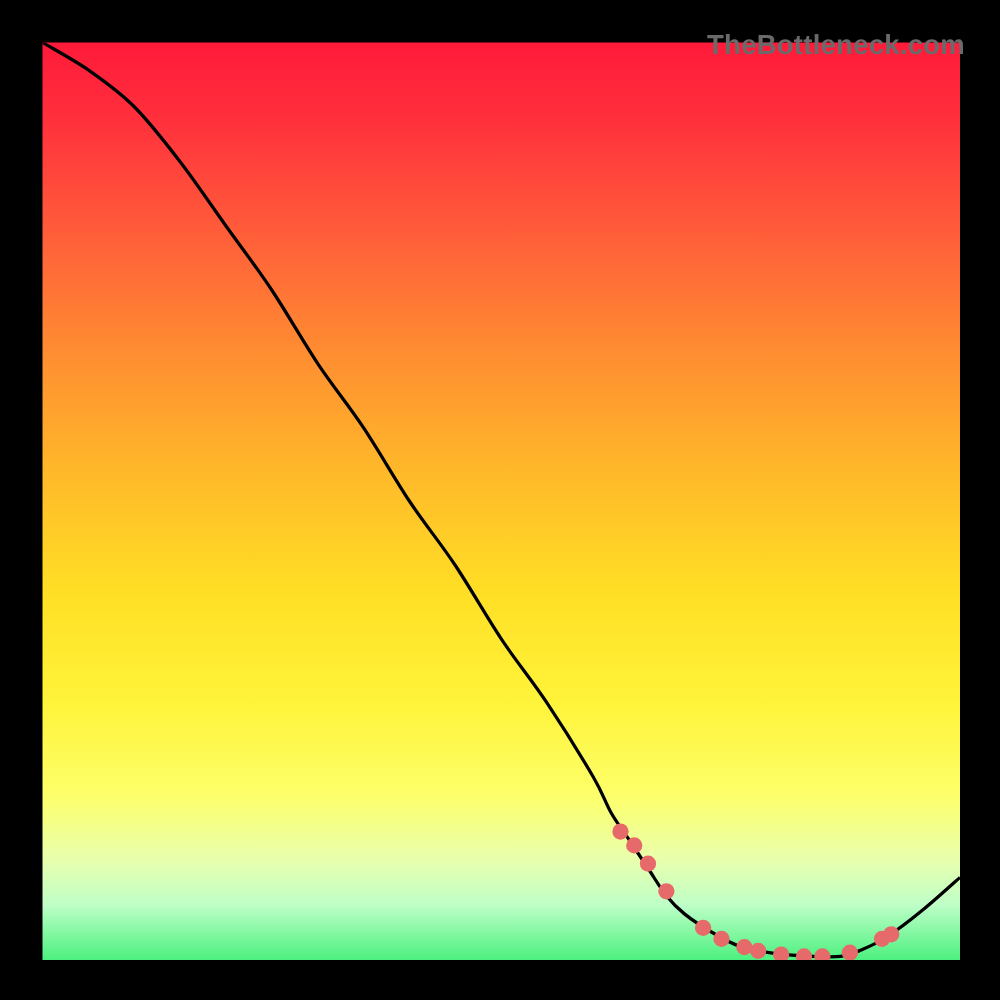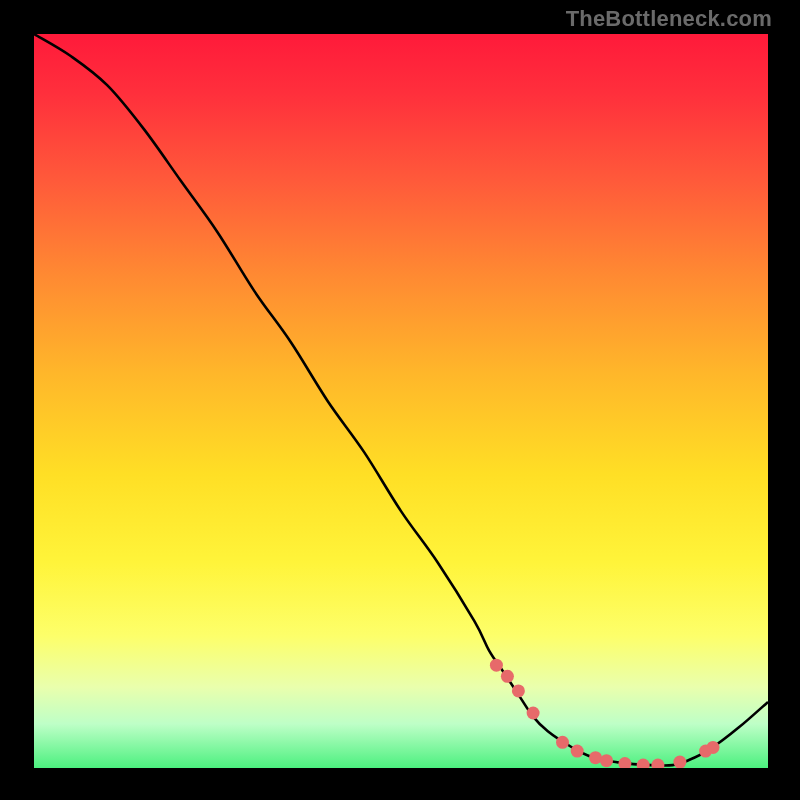--- a/index.html
+++ b/index.html
@@ -35,21 +35,21 @@
       #ffdf25 60%,
       #fff43a 72%,
       #fdff6a 82%,
       #e9ffad 89%,
       #beffc7 94%,
       #4cf07f 100%
     );
   }
   .watermark {
     position: absolute;
-    top: 6px;
+    top: 23px;
     right: 28px;
     font: 600 22px "Segoe UI", Arial, sans-serif;
     color: #6a6a6a;
     letter-spacing: 0.2px;
     user-select: none;
   }
   svg.curve {
     position: absolute;
     inset: 0;
   }

